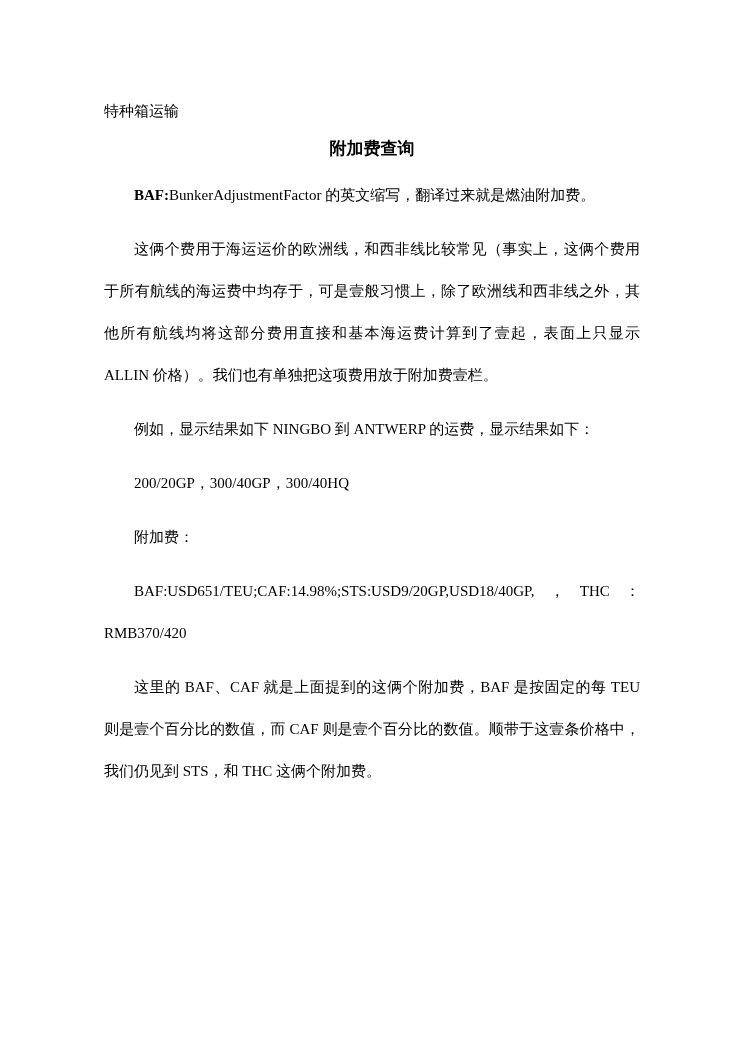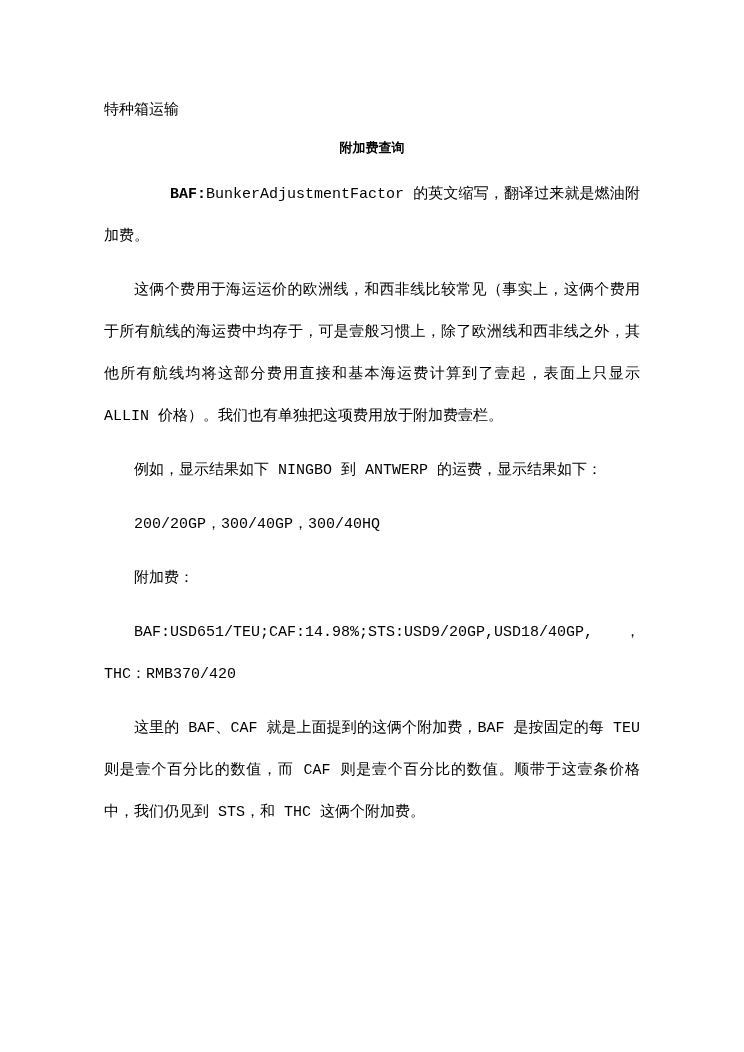--- a/index.html
+++ b/index.html
@@ -8,50 +8,49 @@
     background: #ffffff;
   }
   .page {
     position: relative;
     width: 744px;
     height: 1052px;
     margin: 0 auto;
     background: #ffffff;
     box-sizing: border-box;
     padding: 96px 104px 60px 104px;
-    font-family: Liberation Mono, monospace;
+    font-family: Liberation Serif, serif;
     font-size: 15px;
     color: #000000;
     overflow: hidden;
   }
   .doc-header {
     margin: 0 0 6px 0;
     line-height: 30px;
     text-align: left;
   }
   .doc-title {
     margin: 0 0 8px 0;
     line-height: 34px;
     text-align: center;
     font-weight: bold;
-    font-size: 13px;
+    font-size: 17px;
   }
   p.para {
     margin: 0 0 12px 0;
     line-height: 42px;
     text-align: justify;
     text-justify: inter-ideograph;
     word-break: break-word;
   }
   p.indent {
     text-indent: 2em;
   }
   .lead-bold {
     font-weight: bold;
-    margin-left: 36px;
   }
 </style>
 </head>
 <body>
 
 <div class="page">
 
   <p class="doc-header">特种箱运输</p>
 
   <p class="doc-title">附加费查询</p>

